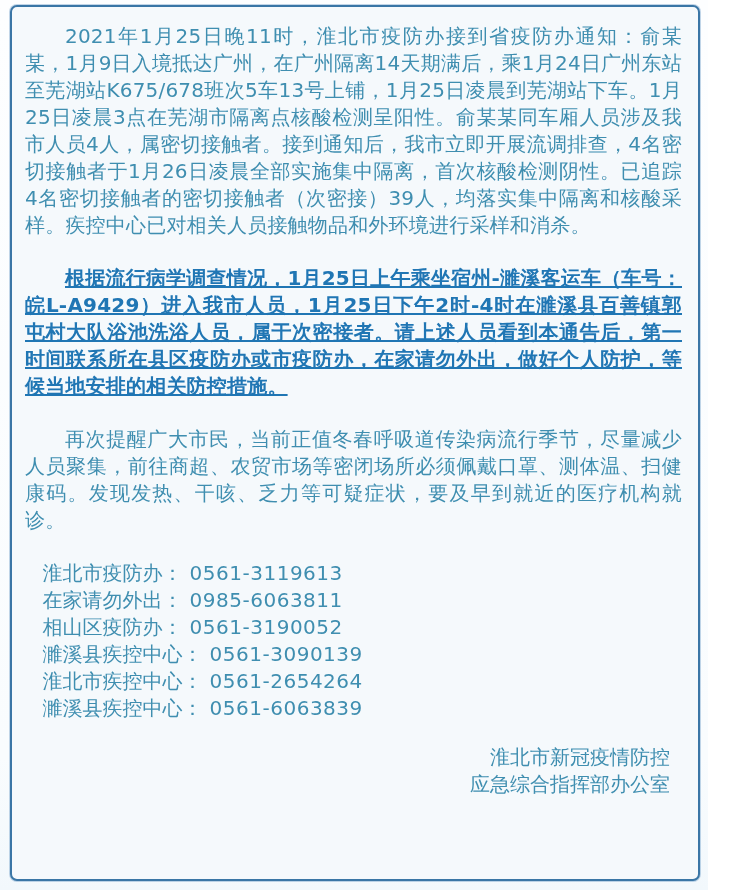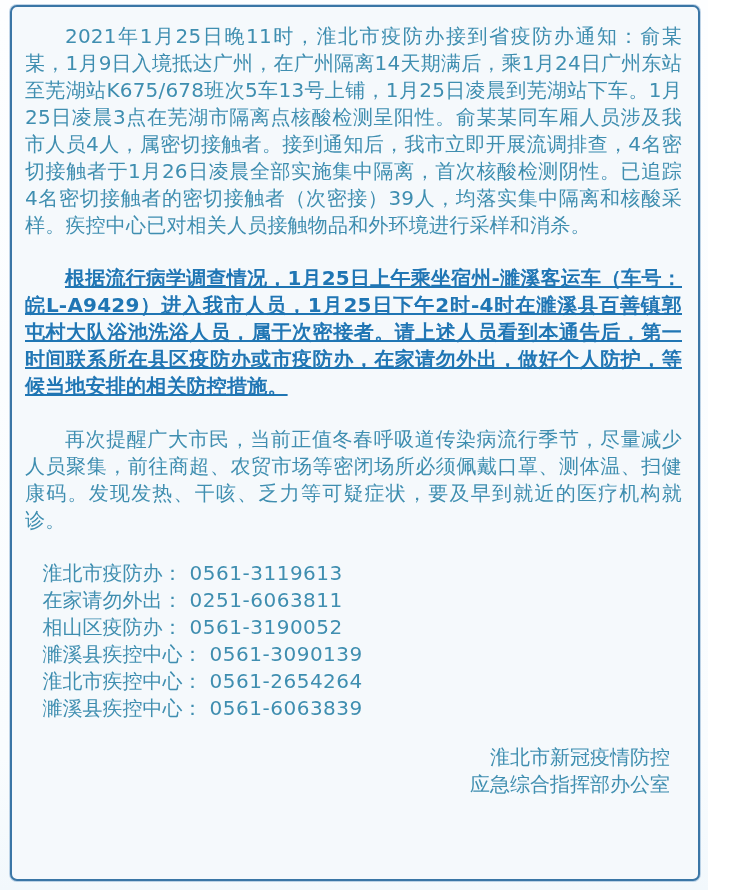--- a/index.html
+++ b/index.html
@@ -78,21 +78,21 @@
     <p class="para bold">根据流行病学调查情况，1月25日上午乘坐宿州-濉溪客运车（车号：皖L-A9429）进入我市人员，1月25日下午2时-4时在濉溪县百善镇郭屯村大队浴池洗浴人员，属于次密接者。请上述人员看到本通告后，第一时间联系所在县区疫防办或市疫防办，在家请勿外出，做好个人防护，等候当地安排的相关防控措施。</p>
 
 
     <p class="para">再次提醒广大市民，当前正值冬春呼吸道传染病流行季节，尽量减少人员聚集，前往商超、农贸市场等密闭场所必须佩戴口罩、测体温、扫健康码。发现发热、干咳、乏力等可疑症状，要及早到就近的医疗机构就诊。</p>
 
     <div class="hotlines">
       <div class="hotline">
         <span>淮北市疫防办：</span><span class="phone">0561-3119613</span>
       </div>
       <div class="hotline">
-        <span>在家请勿外出：</span><span class="phone">0251-6063811</span>
+        <span>在家请勿外出：</span><span class="phone">0985-6063811</span>
       </div>
       <div class="hotline">
         <span>相山区疫防办：</span><span class="phone">0561-3190052</span>
       </div>
       <div class="hotline">
         <span>濉溪县疾控中心：</span><span class="phone">0561-3090139</span>
       </div>
       <div class="hotline">
         <span>淮北市疾控中心：</span><span class="phone">0561-2654264</span>
       </div>

